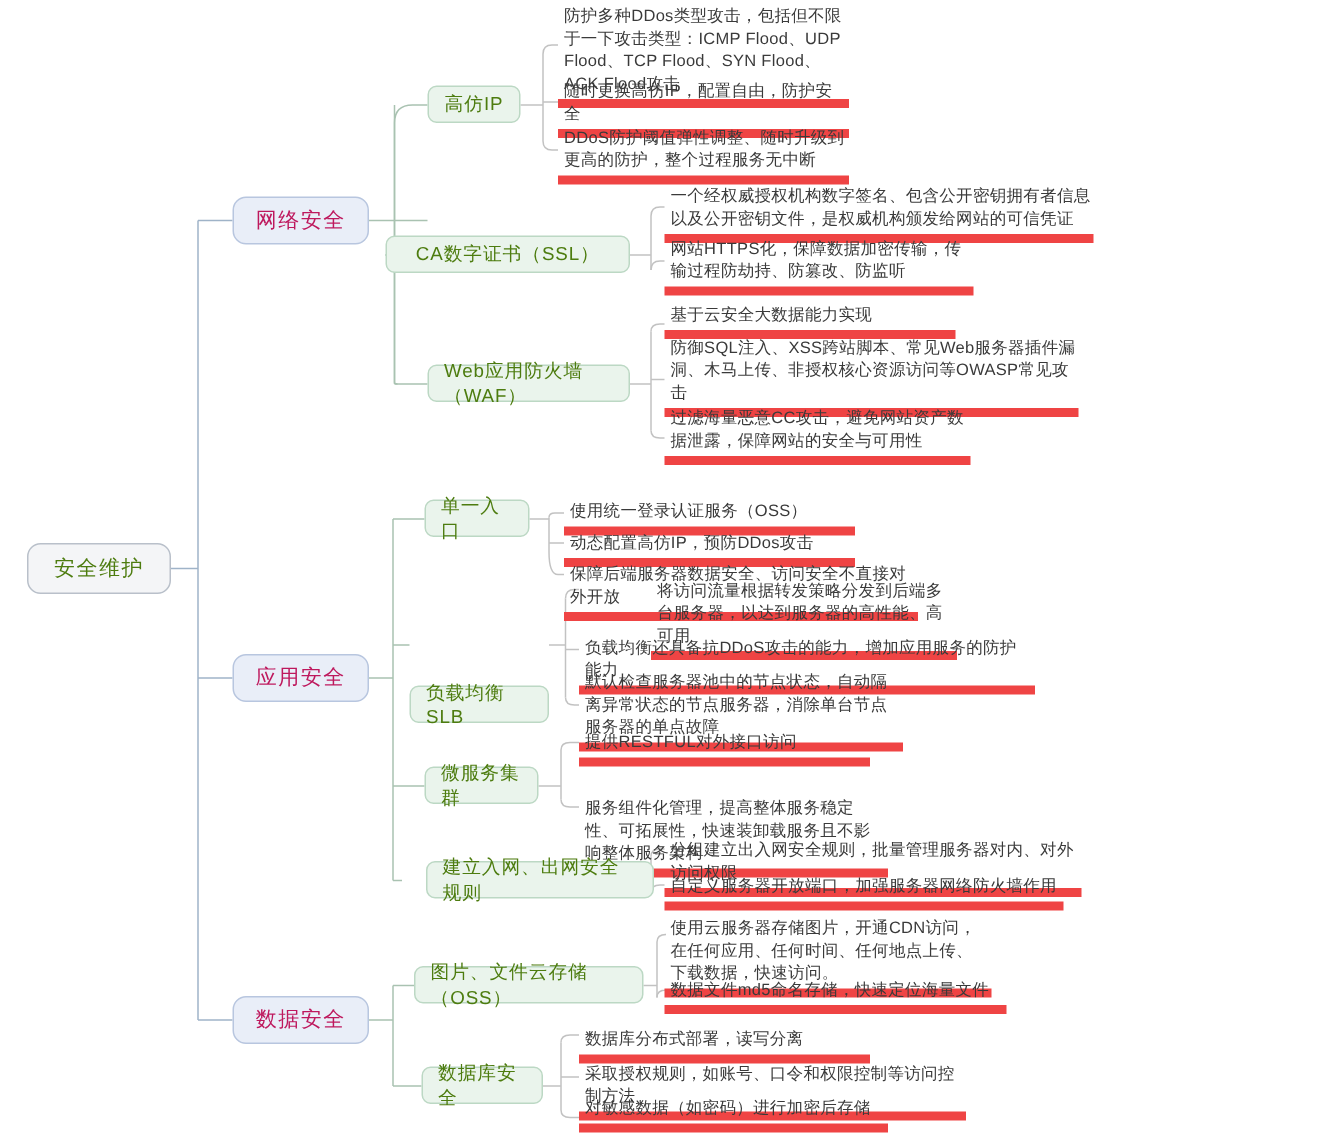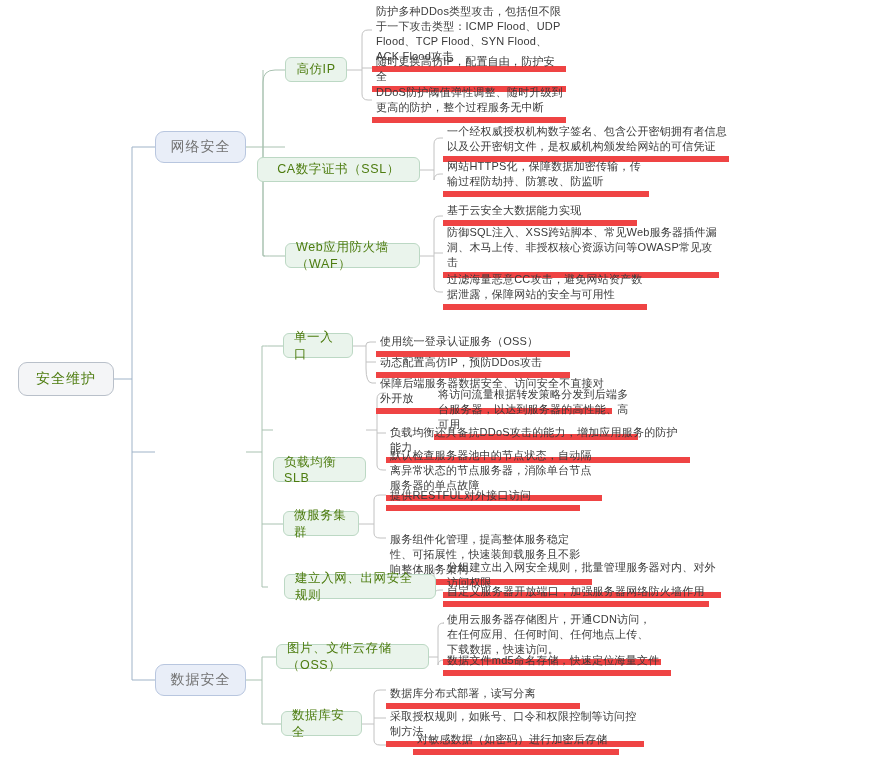--- a/index.html
+++ b/index.html
@@ -15,21 +15,21 @@
 
   
   .n-root{
     background:#f4f5f7;border:1px solid #b9c0ca;border-radius:9px;
     font-size:14px;letter-spacing:1px;color:#4d7c0f;
     padding:0 8px;
   }
   
   .n-l2{
     background:#e9eef8;border:1px solid #b8c6df;border-radius:9px;
-    font-size:14px;letter-spacing:1px;color:#737373;
+    font-size:14px;letter-spacing:1px;color:#be185d;
     padding:0 12px;
   }
   
   .n-l3{
     background:#eaf4ec;border:1px solid #bcd8c4;border-radius:6px;
     font-size:12.5px;letter-spacing:0.6px;color:#4d7c0f;
     padding:0 10px;
   }
   
   .n-leaf{
@@ -151,20 +151,23 @@
   <div class="n-leaf" style="position:absolute;left:443px;top:124px;width:280px;">一个经权威授权机构数字签名、包含公开密钥拥有者信息以及公开密钥文件，是权威机构颁发给网站的可信凭证</div>
   <div class="n-leaf" style="position:absolute;left:443px;top:159px;width:200px;">网站HTTPS化，保障数据加密传输，传输过程防劫持、防篡改、防监听</div>
 
   <div class="node n-l3" style="left:285px;top:243px;width:135px;height:25px;">
     <span>Web应用防火墙（WAF）</span>
   </div>
   <div class="n-leaf" style="position:absolute;left:443px;top:203px;width:188px;">基于云安全大数据能力实现</div>
   <div class="n-leaf" style="position:absolute;left:443px;top:225px;width:270px;">防御SQL注入、XSS跨站脚本、常见Web服务器插件漏洞、木马上传、非授权核心资源访问等OWASP常见攻击</div>
   <div class="n-leaf" style="position:absolute;left:443px;top:272px;width:198px;">过滤海量恶意CC攻击，避免网站资产数据泄露，保障网站的安全与可用性</div>
 
+  <div class="node n-l2" style="left:155px;top:436px;width:91px;height:32px;">
+    <span>应用安全</span>
+  </div>
 
   <div class="node n-l3" style="left:283px;top:333px;width:70px;height:25px;">
     <span>单一入口</span>
   </div>
   <div class="n-leaf" style="position:absolute;left:376px;top:334px;width:188px;">使用统一登录认证服务（OSS）</div>
   <div class="n-leaf" style="position:absolute;left:376px;top:355px;width:188px;">动态配置高仿IP，预防DDos攻击</div>
   <div class="n-leaf" style="position:absolute;left:376px;top:376px;width:230px;">保障后端服务器数据安全、访问安全不直接对外开放</div>
 
   <div class="node n-l3" style="left:273px;top:417px;width:93px;height:25px;margin-top:40px;">
     <span>负载均衡SLB</span>
@@ -193,14 +196,14 @@
     <span>图片、文件云存储（OSS）</span>
   </div>
   <div class="n-leaf" style="position:absolute;left:443px;top:612px;width:212px;">使用云服务器存储图片，开通CDN访问，在任何应用、任何时间、任何地点上传、下载数据，快速访问。</div>
   <div class="n-leaf" style="position:absolute;left:443px;top:653px;width:222px;">数据文件md5命名存储，快速定位海量文件</div>
 
   <div class="node n-l3" style="left:281px;top:711px;width:81px;height:25px;">
     <span>数据库安全</span>
   </div>
   <div class="n-leaf" style="position:absolute;left:386px;top:686px;width:188px;">数据库分布式部署，读写分离</div>
   <div class="n-leaf" style="position:absolute;left:386px;top:709px;width:252px;">采取授权规则，如账号、口令和权限控制等访问控制方法</div>
-  <div class="n-leaf" style="position:absolute;left:386px;top:732px;width:200px;margin-left:27px;">对敏感数据（如密码）进行加密后存储</div>
+  <div class="n-leaf" style="position:absolute;left:386px;top:732px;width:200px;">对敏感数据（如密码）进行加密后存储</div>
 </div>
 
 </body></html>

